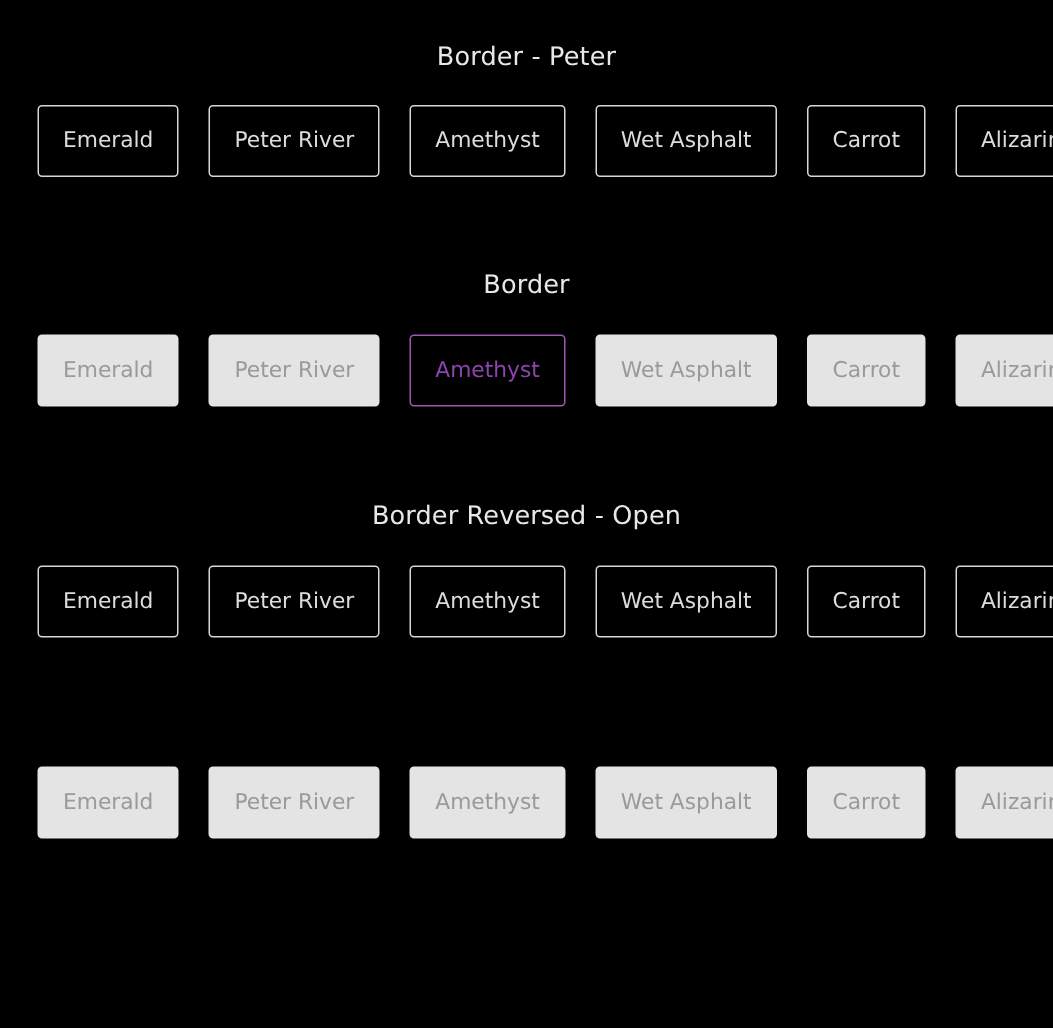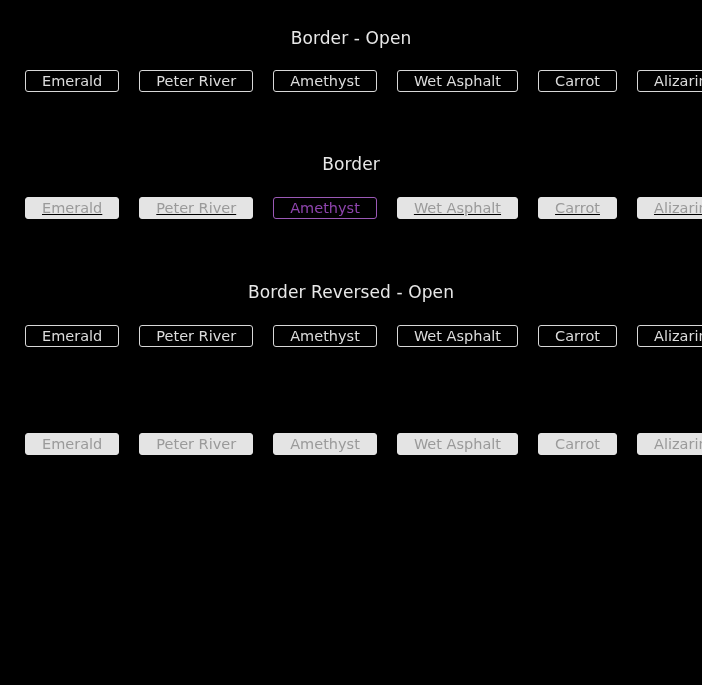--- a/index.html
+++ b/index.html
@@ -49,21 +49,21 @@
     padding-right: 25px;
     box-sizing: border-box;
     gap: 20px;
   }
 
   .btn {
     display: inline-flex;
     align-items: center;
     justify-content: center;
     box-sizing: border-box;
-    height: 22px;
+    height: 48px;
     padding: 0 16px;
     border-radius: 3px;
     font-size: 14.5px;
     font-weight: 400;
     line-height: 1;
     white-space: nowrap;
     cursor: pointer;
     user-select: none;
     background: transparent;
     border: 1px solid transparent;
@@ -88,36 +88,36 @@
   .btn.active {
     background: #000000;
     border: 1px solid #9b59b6;
     color: #8e44ad;
   }
 
   
   #section-0 { padding-top: 28px; }
   #section-0 .button-row { margin-top: 22px; }
 
-  #section-1 { padding-top: 62px; text-decoration: underline; }
+  #section-1 { padding-top: 62px; }
   #section-1 .button-row { margin-top: 23px; }
 
   #section-2 { padding-top: 63px; }
   #section-2 .button-row { margin-top: 23px; }
 
   #section-3 { padding-top: 63px; }
   #section-3 .button-row { margin-top: 23px; }
 </style>
 </head>
 <body>
 
 <div class="page">
 
   <div class="section" id="section-0">
-    <div class="section-heading">Border - Open</div>
+    <div class="section-heading">Border - Peter</div>
     <div class="button-row">
       <button class="btn open">Emerald</button>
       <button class="btn open">Peter River</button>
       <button class="btn open">Amethyst</button>
       <button class="btn open">Wet Asphalt</button>
       <button class="btn open">Carrot</button>
       <button class="btn open">Alizarin</button>
     </div>
   </div>
 

